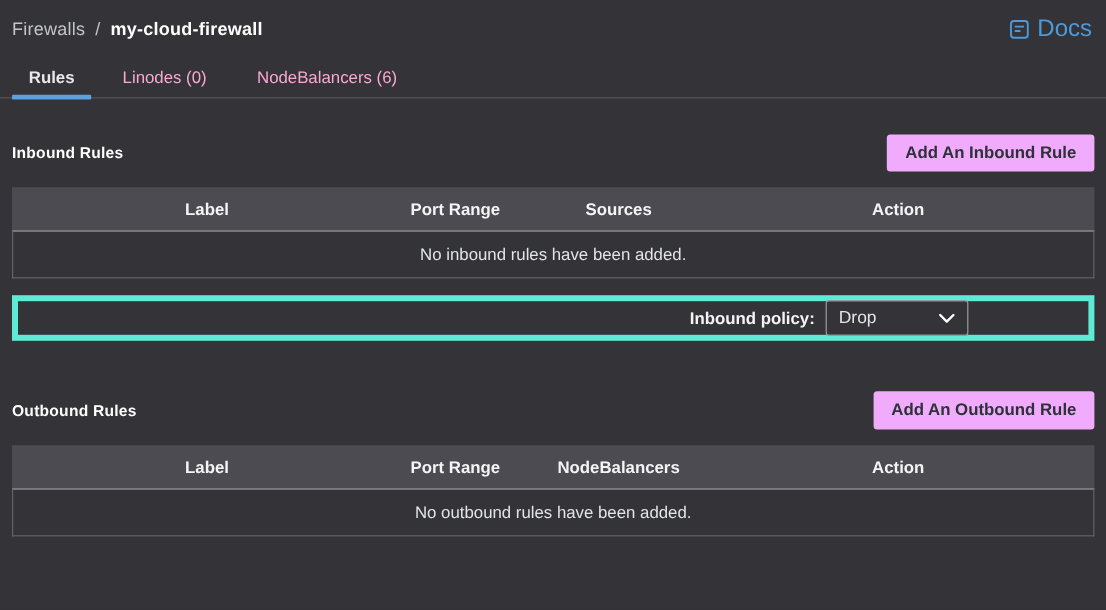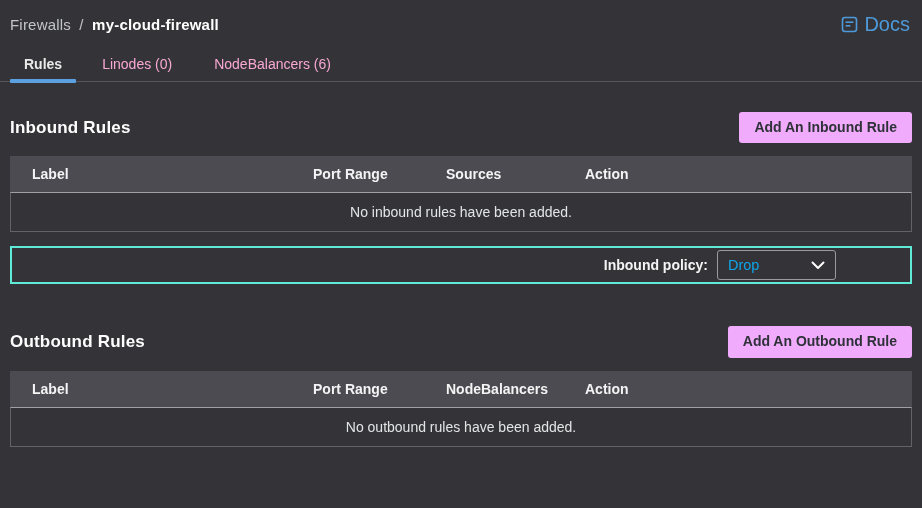--- a/index.html
+++ b/index.html
@@ -45,58 +45,58 @@
     height: 4px; background: #5ba0e0; border-radius: 1px;
   }
   .tab + .tab { margin-left: 10px; }
 
   
   .content { padding: 0 10px; }
   .section-head {
     display: flex; align-items: center; justify-content: space-between;
     margin-top: 30px; margin-bottom: 13px;
   }
-  .section-title { font-size: 17px; font-weight: 700; color: #fdfdfe; letter-spacing: .2px; }
+  .section-title { font-size: 13px; font-weight: 700; color: #fdfdfe; letter-spacing: .2px; }
   .add-btn {
     background: #f0abfc; color: #2e3238;
     border: none; border-radius: 3px;
     font-family: "Liberation Sans", sans-serif;
     font-size: 14px; font-weight: 700;
     padding: 8px 15px; cursor: pointer; line-height: 1.1;
   }
 
   
-  .rule-table { width: 100%; }
+  .rule-table { width: 100%; text-align: center; }
   .thead {
     display: flex; align-items: center;
     background: #4c4b51; height: 36px;
     font-size: 14px; font-weight: 700; color: #f4f4f5;
   }
   .th-label        { width: 303px; padding-left: 22px; }
   .th-port         { width: 133px; }
   .th-src          { width: 139px; }
   .th-action       { flex: 1; }
   .empty-row {
     height: 40px; display: flex; align-items: center; justify-content: center;
     border: 1px solid #626367; border-top: 1px solid #a0a1a5;
     font-size: 14px; color: #e3e4e6;
   }
 
   
   .policy-row {
     margin-top: 14px; height: 38px;
-    border: 2px solid #5eead4;
+    border: 5px solid #5eead4;
     display: flex; align-items: center; justify-content: flex-end;
-    padding-right: 74px;
+    padding-right: 100px;
   }
   .policy-label { font-size: 14px; font-weight: 700; color: #f4f4f5; margin-right: 9px; }
   .policy-select {
     width: 119px; height: 30px;
     border: 1px solid #9a9b9f; border-radius: 3px;
-    background: transparent; color: #0ea5e9;
+    background: transparent; color: #e5e5e5;
     display: flex; align-items: center; justify-content: space-between;
     padding: 0 10px; font-size: 14.5px; cursor: pointer;
   }
   .policy-select svg { display: block; }
 </style>
 </head>
 <body>
 
 <div class="page">
 

